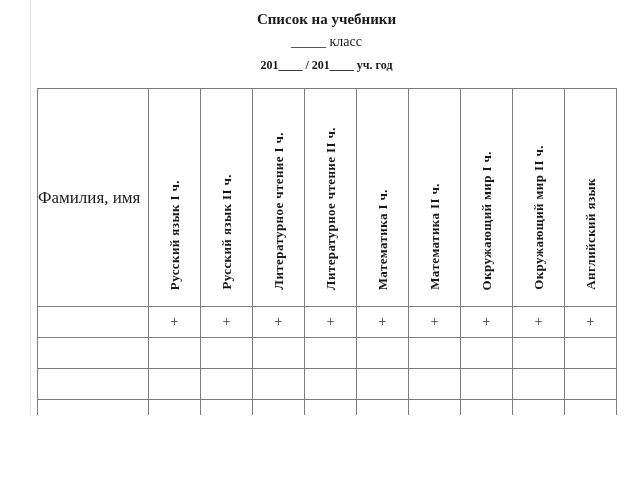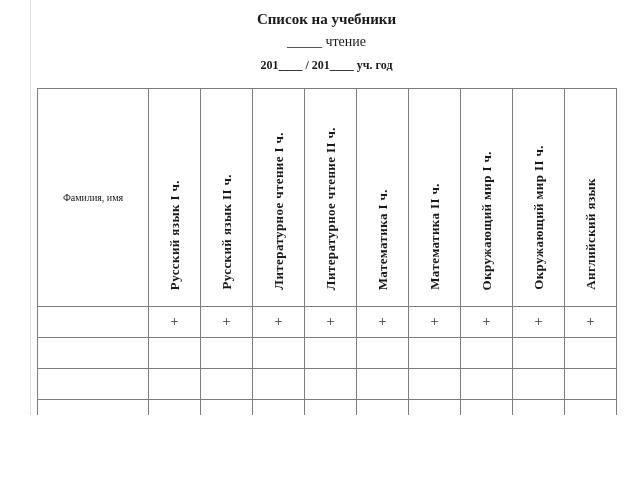--- a/index.html
+++ b/index.html
@@ -51,23 +51,23 @@
   }
   .tbl col.c-name { width: 111px; }
   .tbl col.c-subj { width: 52px; }
   .tbl th, .tbl td {
     border: 1px solid #7d7d7d;
     background: #ffffff;
   }
   th.name-col {
     height: 218px;
     vertical-align: middle;
-    text-align: center;
+    text-align: left;
     font-weight: normal;
-    font-size: 10px;
+    font-size: 17px;
   }
   th.subj-col {
     vertical-align: bottom;
     text-align: center;
     padding-bottom: 12px;
   }
   .vert {
     display: inline-block;
     writing-mode: vertical-rl;
     transform: rotate(180deg);
@@ -86,21 +86,21 @@
   }
 </style>
 </head>
 <body>
 
 <div class="page">
   <div class="page-edge"></div>
 
   <div class="titles">
     <div class="title-main">Список на учебники</div>
-    <div class="title-class">_____ чтение</div>
+    <div class="title-class">_____ класс</div>
     <div class="title-year">201____ / 201____ уч. год</div>
   </div>
 
   <table class="tbl">
     <colgroup>
       <col class="c-name">
       <col class="c-subj">
         <col class="c-subj">
         <col class="c-subj">
         <col class="c-subj">

